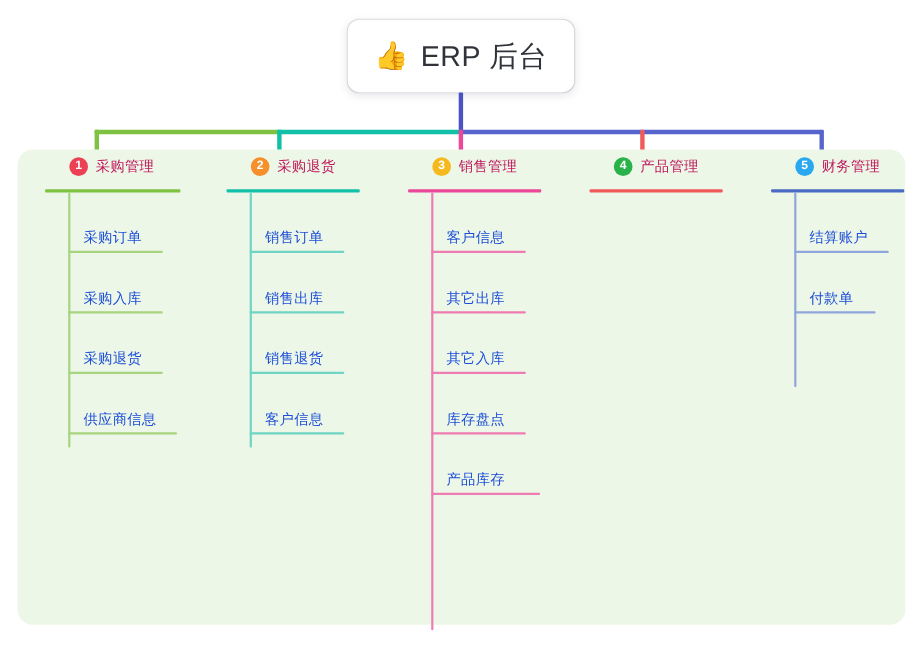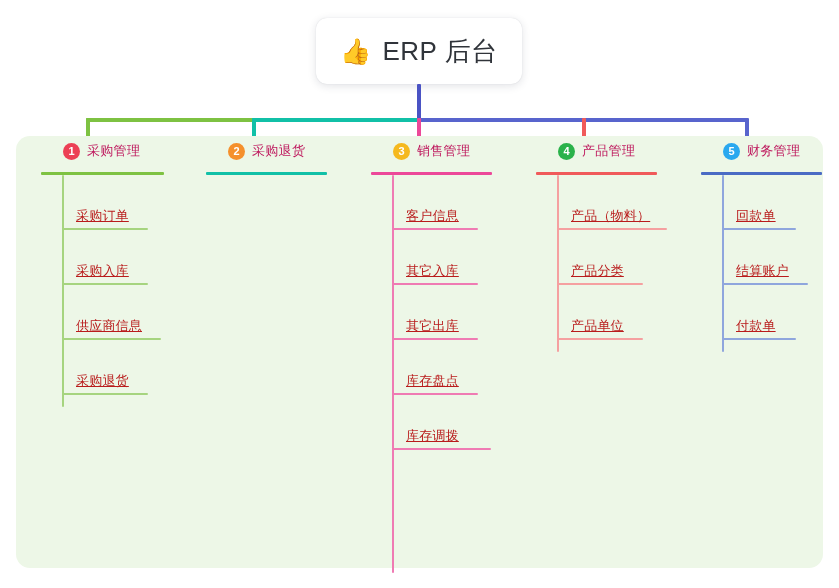--- a/index.html
+++ b/index.html
@@ -122,24 +122,23 @@
   .item {
     position: relative;
     height: 55px;
     box-sizing: border-box;
     display: flex;
     align-items: flex-end;
     padding: 0 0 5px 14px;
   }
   .item .item-label {
     font-size: 13px;
-    color: #b91c1c;
+    color: #1d4ed8;
     white-space: nowrap;
     letter-spacing: 0.2px;
-    text-decoration: underline;
   }
   .item .item-rule {
     position: absolute;
     left: 0;
     bottom: 0;
     height: 2px;
     border-radius: 1px;
   }
 </style>
 </head>
@@ -176,101 +175,101 @@
             <div class="spine" style="height: 232px; background: rgb(166, 212, 127);"></div>
             <div class="item">
               <span class="item-label">采购订单</span>
               <div class="item-rule" style="width: 86px; background: rgb(166, 212, 127);"></div>
             </div>
             <div class="item">
               <span class="item-label">采购入库</span>
               <div class="item-rule" style="width: 86px; background: rgb(166, 212, 127);"></div>
             </div>
             <div class="item">
+              <span class="item-label">采购退货</span>
+              <div class="item-rule" style="width: 86px; background: rgb(166, 212, 127);"></div>
+            </div>
+            <div class="item">
               <span class="item-label">供应商信息</span>
               <div class="item-rule" style="width: 99px; background: rgb(166, 212, 127);"></div>
             </div>
-            <div class="item">
-              <span class="item-label">采购退货</span>
-              <div class="item-rule" style="width: 86px; background: rgb(166, 212, 127);"></div>
-            </div>
           </div>
         </div>
         <div class="column" style="left: 190px;">
           <div class="col-header">
             <span class="badge" style="background: rgb(245, 144, 44);">2</span>
             <span class="col-title">采购退货</span>
           </div>
           <div class="header-rule" style="width: 121px; background: rgb(17, 192, 167);"></div>
+          <div class="tree">
+            <div class="spine" style="height: 232px; background: rgb(111, 212, 196);"></div>
+            <div class="item">
+              <span class="item-label">销售订单</span>
+              <div class="item-rule" style="width: 86px; background: rgb(111, 212, 196);"></div>
+            </div>
+            <div class="item">
+              <span class="item-label">销售出库</span>
+              <div class="item-rule" style="width: 86px; background: rgb(111, 212, 196);"></div>
+            </div>
+            <div class="item">
+              <span class="item-label">销售退货</span>
+              <div class="item-rule" style="width: 86px; background: rgb(111, 212, 196);"></div>
+            </div>
+            <div class="item">
+              <span class="item-label">客户信息</span>
+              <div class="item-rule" style="width: 86px; background: rgb(111, 212, 196);"></div>
+            </div>
+          </div>
         </div>
         <div class="column" style="left: 355px;">
           <div class="col-header">
             <span class="badge" style="background: rgb(245, 185, 30);">3</span>
             <span class="col-title">销售管理</span>
           </div>
           <div class="header-rule" style="width: 121px; background: rgb(236, 72, 153);"></div>
           <div class="tree">
             <div class="spine" style="height: 398px; background: rgb(239, 123, 179);"></div>
             <div class="item">
               <span class="item-label">客户信息</span>
               <div class="item-rule" style="width: 86px; background: rgb(239, 123, 179);"></div>
             </div>
             <div class="item">
+              <span class="item-label">其它出库</span>
+              <div class="item-rule" style="width: 86px; background: rgb(239, 123, 179);"></div>
+            </div>
+            <div class="item">
               <span class="item-label">其它入库</span>
               <div class="item-rule" style="width: 86px; background: rgb(239, 123, 179);"></div>
             </div>
             <div class="item">
-              <span class="item-label">其它出库</span>
-              <div class="item-rule" style="width: 86px; background: rgb(239, 123, 179);"></div>
-            </div>
-            <div class="item">
               <span class="item-label">库存盘点</span>
               <div class="item-rule" style="width: 86px; background: rgb(239, 123, 179);"></div>
             </div>
             <div class="item">
-              <span class="item-label">库存调拨</span>
+              <span class="item-label">产品库存</span>
               <div class="item-rule" style="width: 99px; background: rgb(239, 123, 179);"></div>
             </div>
           </div>
         </div>
         <div class="column" style="left: 520px;">
           <div class="col-header">
             <span class="badge" style="background: rgb(42, 178, 74);">4</span>
             <span class="col-title">产品管理</span>
           </div>
           <div class="header-rule" style="width: 121px; background: rgb(240, 90, 90);"></div>
-          <div class="tree">
-            <div class="spine" style="height: 177px; background: rgb(245, 160, 160);"></div>
-            <div class="item">
-              <span class="item-label">产品（物料）</span>
-              <div class="item-rule" style="width: 110px; background: rgb(245, 160, 160);"></div>
-            </div>
-            <div class="item">
-              <span class="item-label">产品分类</span>
-              <div class="item-rule" style="width: 86px; background: rgb(245, 160, 160);"></div>
-            </div>
-            <div class="item">
-              <span class="item-label">产品单位</span>
-              <div class="item-rule" style="width: 86px; background: rgb(245, 160, 160);"></div>
-            </div>
-          </div>
         </div>
         <div class="column" style="left: 685px;">
           <div class="col-header">
             <span class="badge" style="background: rgb(42, 168, 239);">5</span>
             <span class="col-title">财务管理</span>
           </div>
           <div class="header-rule" style="width: 121px; background: rgb(74, 107, 196);"></div>
           <div class="tree">
             <div class="spine" style="height: 177px; background: rgb(143, 166, 221);"></div>
             <div class="item">
-              <span class="item-label">回款单</span>
-              <div class="item-rule" style="width: 74px; background: rgb(143, 166, 221);"></div>
-            </div>
-            <div class="item">
               <span class="item-label">结算账户</span>
               <div class="item-rule" style="width: 86px; background: rgb(143, 166, 221);"></div>
             </div>
             <div class="item">
               <span class="item-label">付款单</span>
               <div class="item-rule" style="width: 74px; background: rgb(143, 166, 221);"></div>
             </div>
           </div>
         </div>
       </div>

